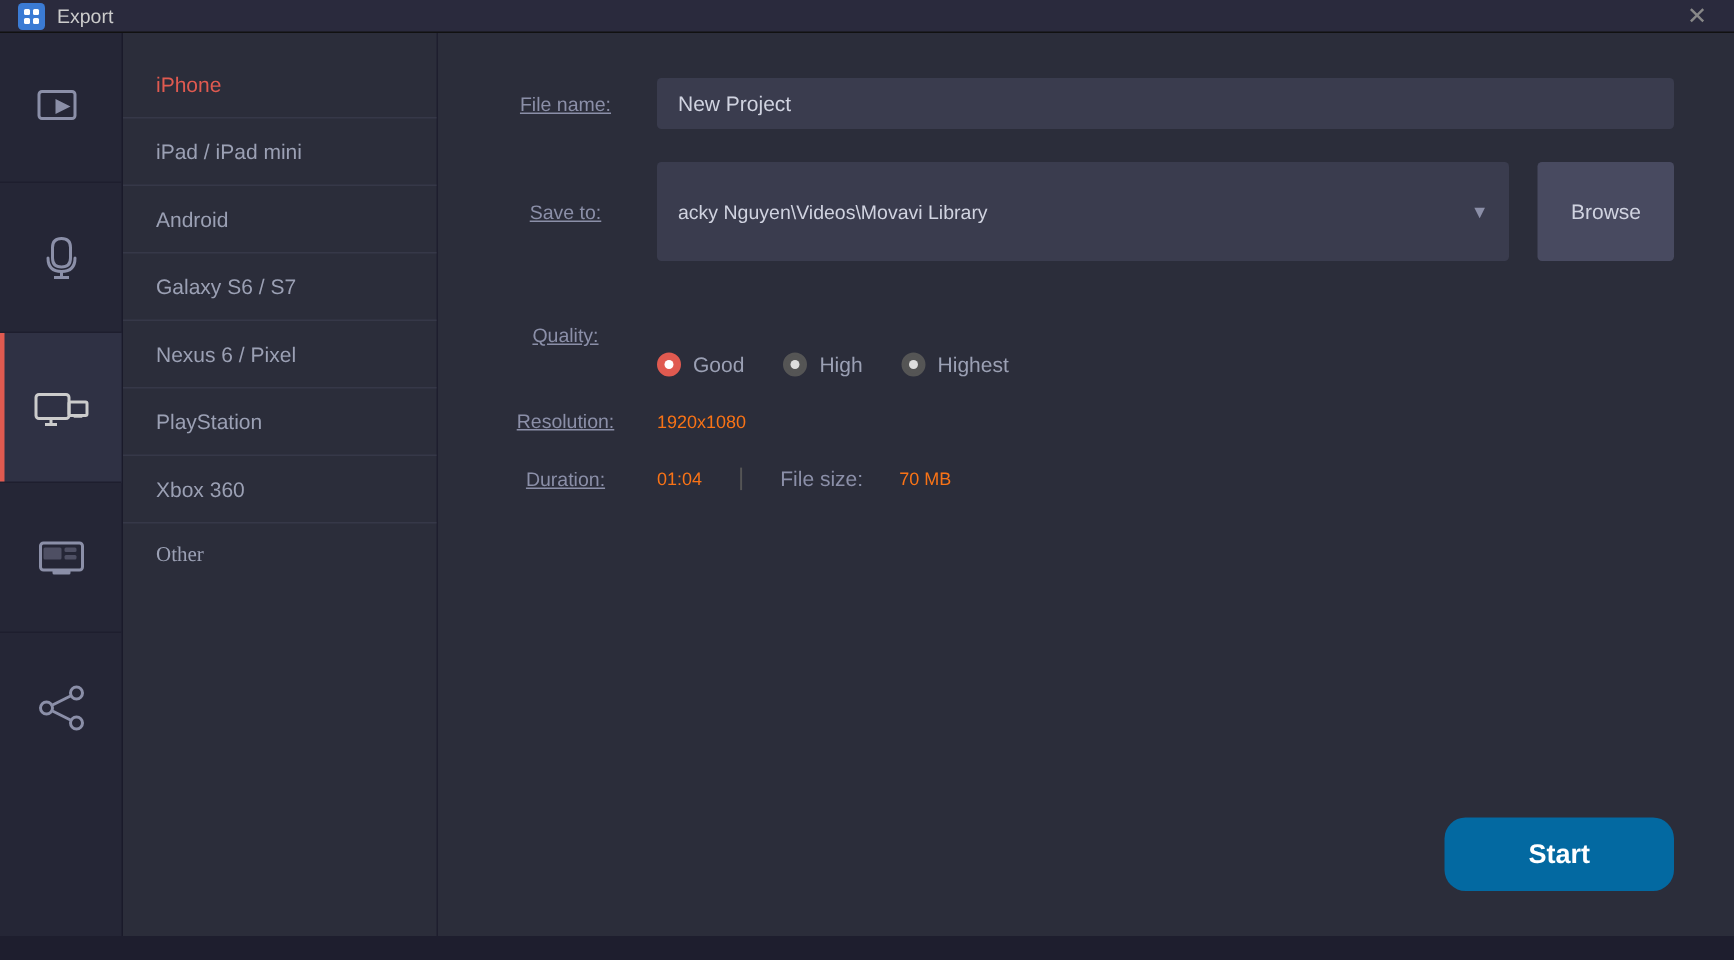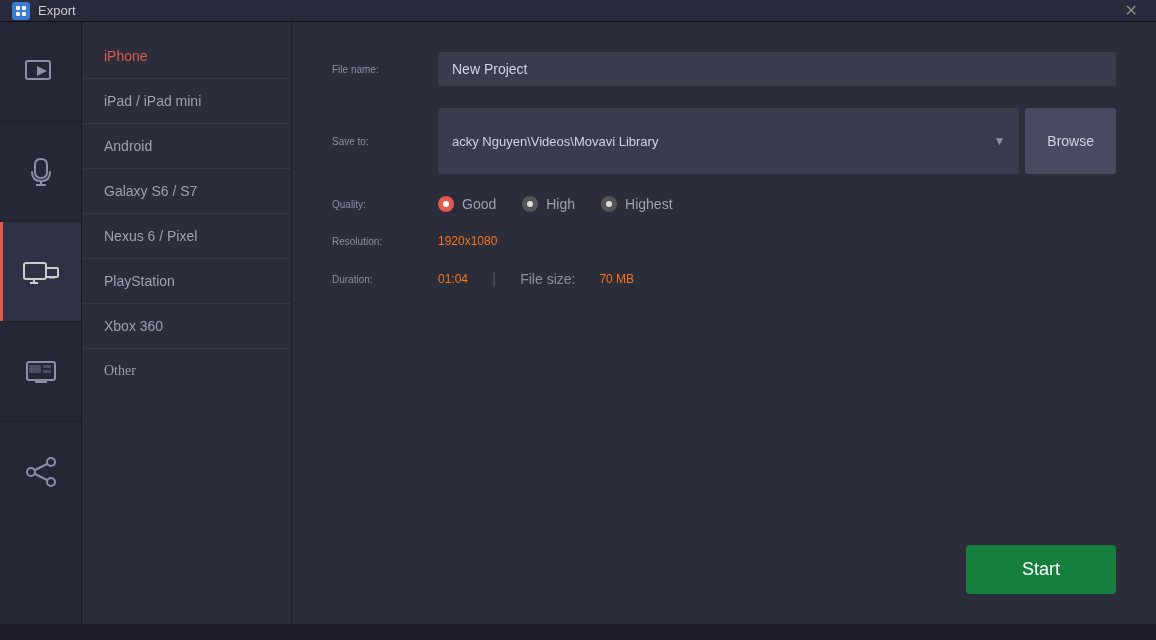--- a/index.html
+++ b/index.html
@@ -116,38 +116,39 @@
       background: #2b2d3a;
     }
 
     .form-row {
       display: flex;
       align-items: center;
       gap: 16px;
     }
     .form-label {
       width: 90px;
-      font-size: 10px;
+      font-size: 13px;
       color: #8b8fa8;
-      text-align: left;
+      text-align: center;
+      text-decoration: underline;
     }
     .form-input {
       flex: 1;
       background: #3a3c4e;
       border: none;
       color: #d0d3e0;
       padding: 9px 14px;
       font-size: 14px;
       border-radius: 3px;
       outline: none;
     }
 
     .save-to-container {
       display: flex;
-      gap: 6px;
+      gap: 19px;
       flex: 1;
     }
     .save-to-path {
       flex: 1;
       background: #3a3c4e;
       border: none;
       color: #d0d3e0;
       padding: 9px 14px;
       font-size: 13px;
       border-radius: 3px;
@@ -166,20 +167,21 @@
       padding: 25px 22px;
       font-size: 14px;
       border-radius: 3px;
       cursor: pointer;
     }
 
     .quality-row {
       display: flex;
       align-items: center;
       gap: 26px;
+      margin-top: 39px;
     }
     .radio-option {
       display: flex;
       align-items: center;
       gap: 8px;
       cursor: pointer;
       font-size: 14px;
       color: #9ba0b4;
     }
     .radio-circle {
@@ -234,28 +236,28 @@
       font-size: 16px;
     }
 
     .bottom-actions {
       flex: 1;
       display: flex;
       align-items: flex-end;
       justify-content: flex-end;
     }
     .start-btn {
-      background: #15803d;
+      background: #0369a1;
       color: #fff;
       border: none;
       padding: 14px 56px;
       font-size: 18px;
-      border-radius: 4px;
-      cursor: pointer;
-      font-weight: 400;
+      border-radius: 14px;
+      cursor: pointer;
+      font-weight: 700;
     }
 
     
     svg { display: block; }
   </style>
 </head>
 <body>
 
 <div class="title-bar">
   <div class="title-bar-icon">

